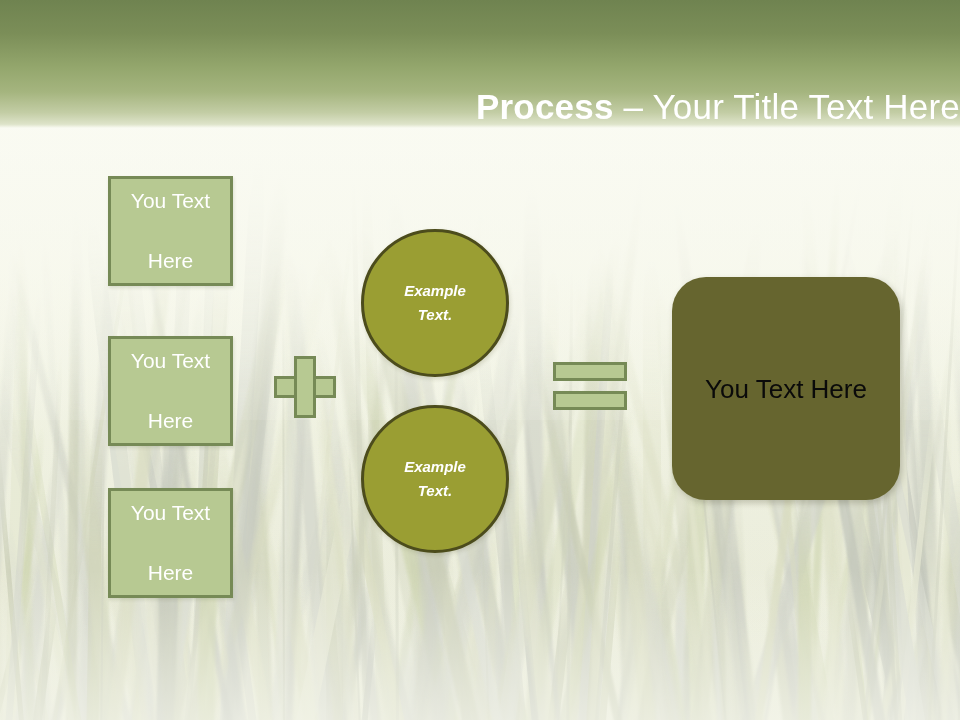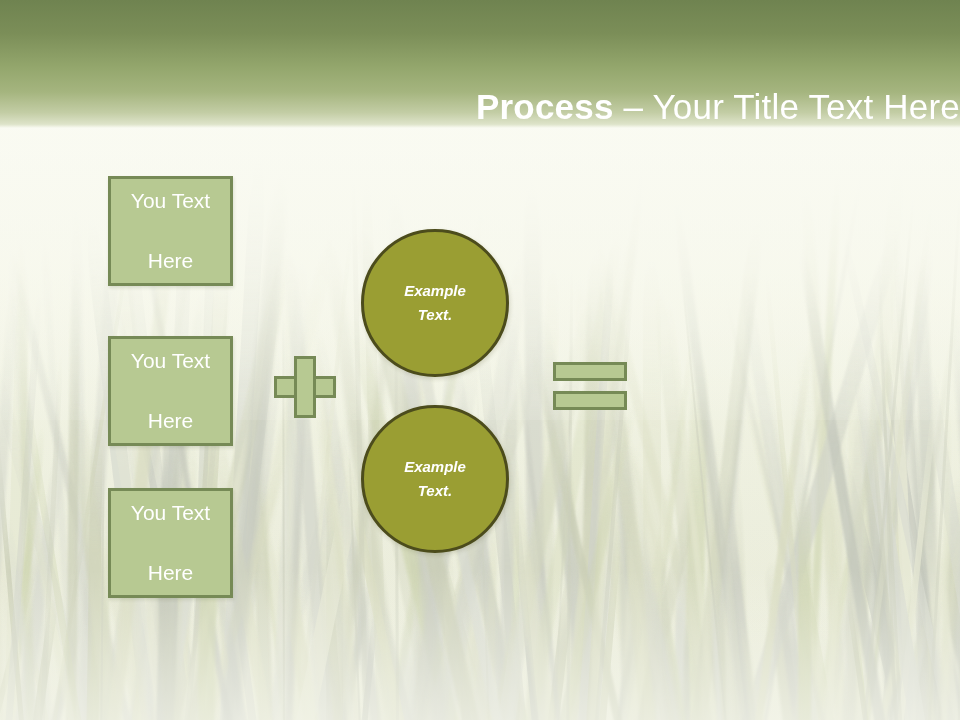--- a/index.html
+++ b/index.html
@@ -554,14 +554,17 @@
       <span>Example</span><br>
       <span>Text.</span>
     </span>
   </div>
 
   <div class="equals">
     <div class="eq-bar eq-bar-1"></div>
     <div class="eq-bar eq-bar-2"></div>
   </div>
 
+  <div class="result-box">
+    <span>You Text Here</span>
+  </div>
 
 </div>
 
 </body></html>

